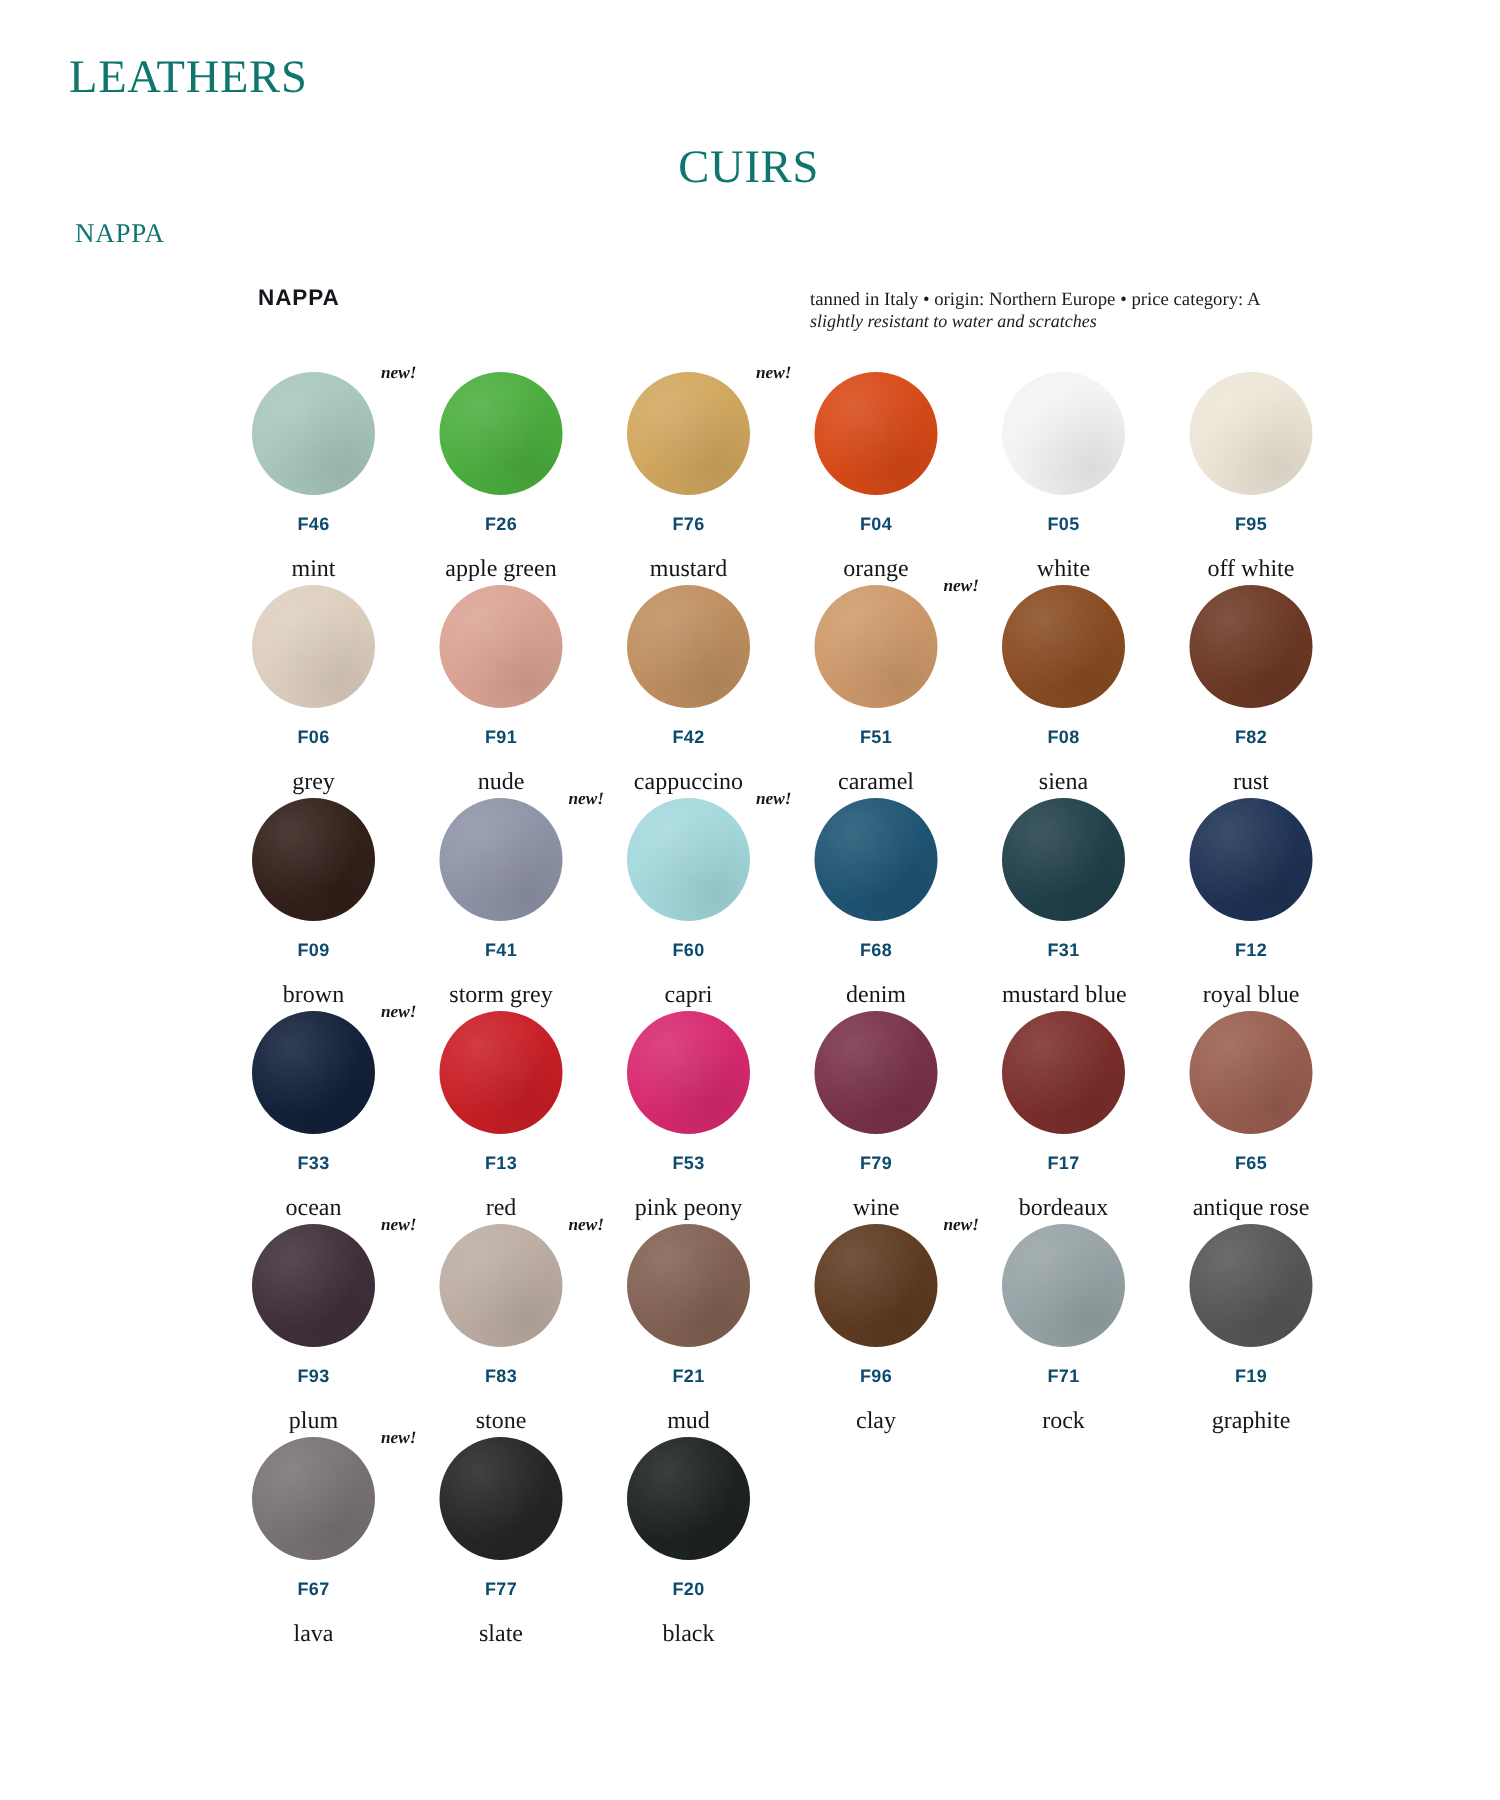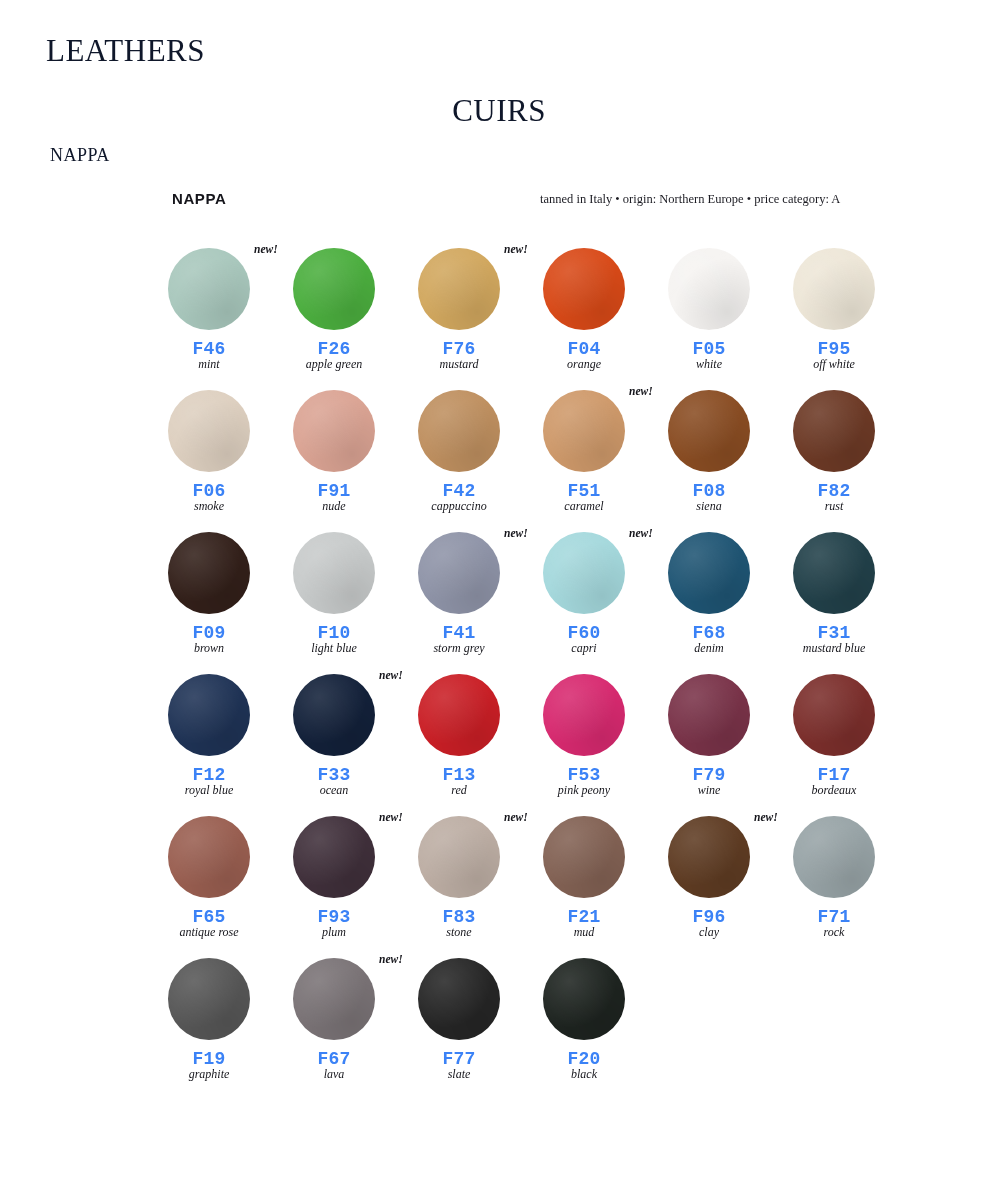--- a/index.html
+++ b/index.html
@@ -21,21 +21,21 @@
   .masthead {
     position: absolute;
     left: 46px;
     top: 22px;
     width: 500px;
   }
   .masthead-line {
     font-family: "Liberation Serif", "DejaVu Serif", serif;
     font-variant: small-caps;
     text-transform: lowercase;
-    color: #0f172a;
+    color: #0f766e;
     letter-spacing: 0.5px;
     white-space: nowrap;
   }
   .mh-1 {
     font-size: 44px;
     line-height: 50px;
   }
   .mh-2 {
     font-size: 44px;
     line-height: 50px;
@@ -143,49 +143,50 @@
     left: 62px;
   }
   .labels {
     position: absolute;
     left: 0;
     top: 94px;
     width: 82px;
     text-align: center;
   }
   .code {
-    font-family: Liberation Mono, monospace;
-    font-size: 18px;
+    font-family: Liberation Sans, sans-serif;
+    font-size: 12px;
     font-weight: 700;
-    color: #3b82f6;
+    color: #0c4a6e;
     line-height: 15px;
     letter-spacing: 0.2px;
   }
   .name {
     font-family: "Liberation Serif", "DejaVu Serif", serif;
-    font-style: italic;
-    font-size: 12px;
+    font-size: 16px;
     color: #15151b;
     line-height: 15px;
     white-space: nowrap;
+    margin-top: 15px;
   }
 </style>
 </head>
 <body>
 
 <div class="masthead">
   <div class="masthead-line mh-1">Leathers</div>
   <div class="masthead-line mh-2">Cuirs</div>
   <div class="masthead-line mh-3">Nappa</div>
 </div>
 
 <div class="section-head">
   <div class="section-title">NAPPA</div>
   <div class="spec">
     <div class="spec-line1">tanned in Italy • origin: Northern Europe • price category: A</div>
+    <div class="spec-line2">slightly resistant to water and scratches</div>
   </div>
 </div>
 
 <div class="grid" id="swatch-grid">
     <div class="cell">
       <div class="disc-wrap">
         <div class="disc" style="background: rgb(169, 200, 189);"></div>
         <div class="badge">new!</div>
         <div class="labels">
           <div class="code">F46</div>
@@ -237,21 +238,21 @@
           <div class="code">F95</div>
           <div class="name">off white</div>
         </div>
       </div>
     </div>
     <div class="cell">
       <div class="disc-wrap">
         <div class="disc" style="background: rgb(222, 208, 192);"></div>
         <div class="labels">
           <div class="code">F06</div>
-          <div class="name">smoke</div>
+          <div class="name">grey</div>
         </div>
       </div>
     </div>
     <div class="cell">
       <div class="disc-wrap">
         <div class="disc" style="background: rgb(219, 164, 148);"></div>
         <div class="labels">
           <div class="code">F91</div>
           <div class="name">nude</div>
         </div>
@@ -298,29 +299,20 @@
       <div class="disc-wrap">
         <div class="disc" style="background: rgb(51, 32, 26);"></div>
         <div class="labels">
           <div class="code">F09</div>
           <div class="name">brown</div>
         </div>
       </div>
     </div>
     <div class="cell">
       <div class="disc-wrap">
-        <div class="disc" style="background: rgb(200, 203, 203);"></div>
-        <div class="labels">
-          <div class="code">F10</div>
-          <div class="name">light blue</div>
-        </div>
-      </div>
-    </div>
-    <div class="cell">
-      <div class="disc-wrap">
         <div class="disc" style="background: rgb(143, 148, 168);"></div>
         <div class="badge">new!</div>
         <div class="labels">
           <div class="code">F41</div>
           <div class="name">storm grey</div>
         </div>
       </div>
     </div>
     <div class="cell">
       <div class="disc-wrap">

